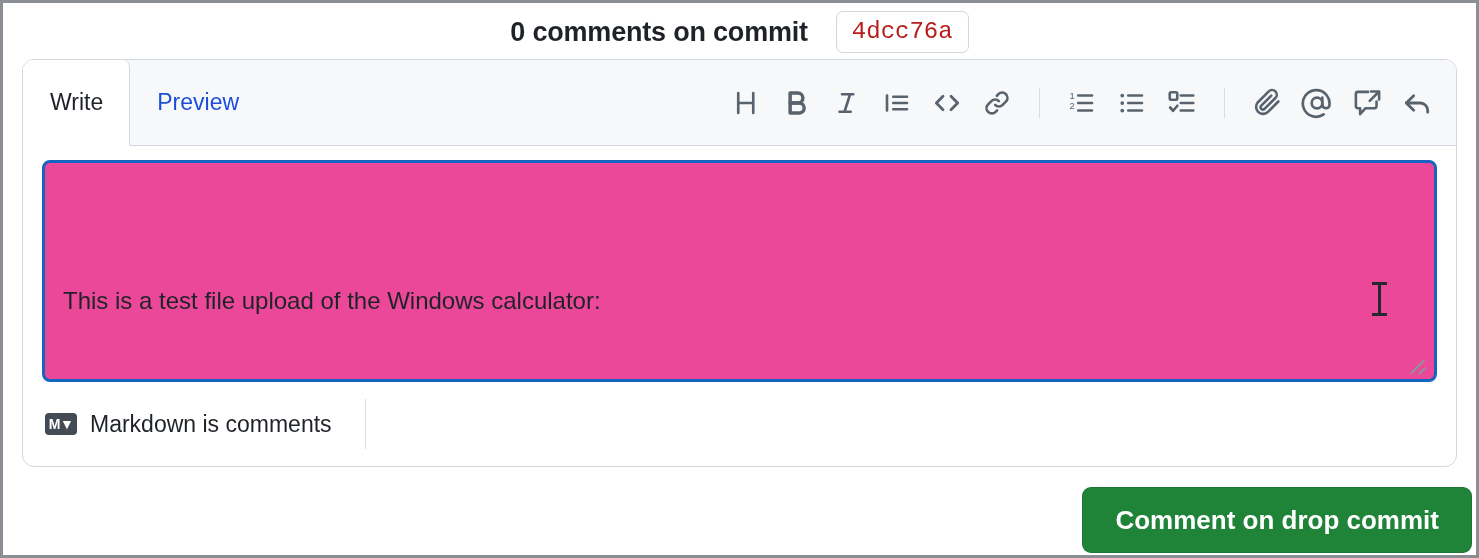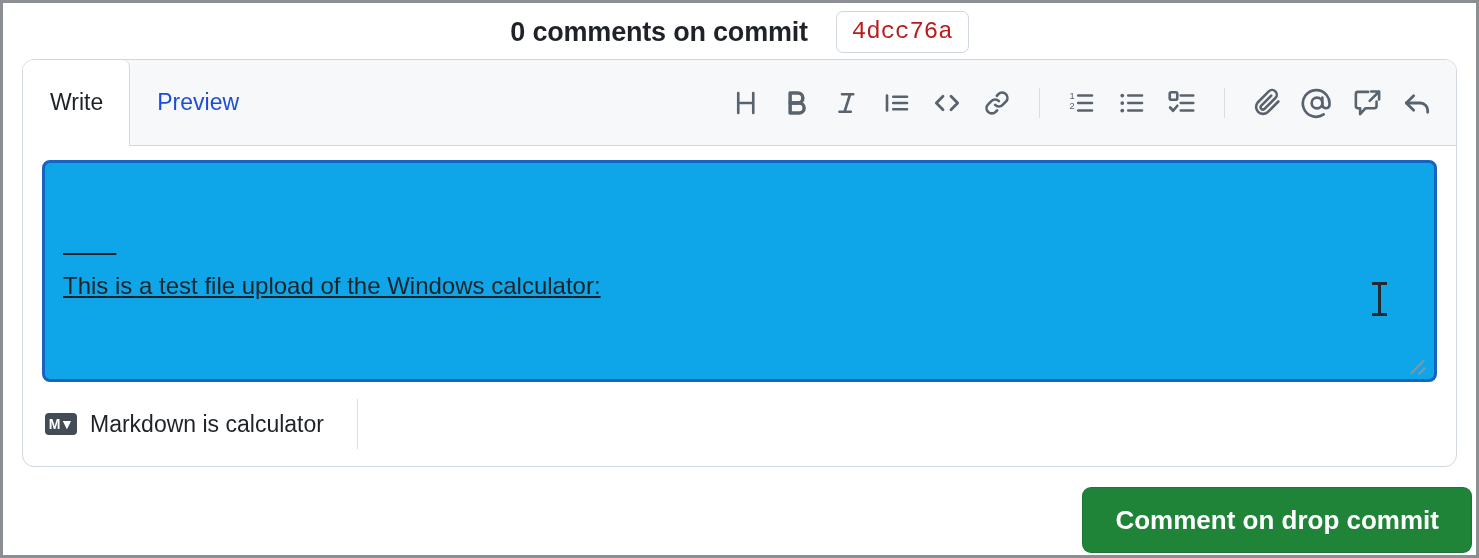--- a/index.html
+++ b/index.html
@@ -125,31 +125,30 @@
 
   
   .ta-wrap {
     padding: 14px 19px 0 19px;
     position: relative;
   }
   .textarea {
     position: relative;
     border: 3px solid #1664c0;
     border-radius: 8px;
-    background: #0ea5e9;
+    background: #ec4899;
     height: 222px;
-    padding: 15px 18px;
+    padding: 30px 18px;
     font-size: 24px;
     line-height: 43px;
     color: #1f2328;
     overflow: hidden;
     white-space: pre-wrap;
     word-break: break-word;
     cursor: text;
-    text-decoration: underline;
   }
   .ta-line { white-space: pre; }
   .resize-handle {
     position: absolute;
     right: 6px;
     bottom: 4px;
     width: 22px;
     height: 22px;
     pointer-events: auto;
     cursor: nwse-resize;
@@ -406,21 +405,21 @@
         <div class="resize-handle"></div>
       </div>
     </div>
 
     <div class="box-footer">
       <div class="foot-item">
         <span class="md-icon">
           <span>M</span>
             <span>▼</span>
         </span>
-        <span>Markdown is calculator</span>
+        <span>Markdown is comments</span>
       </div>
       <div class="foot-sep"></div>
     </div>
 
   </div>
 
   <div class="submit-row">
     <button class="btn-primary">Comment on drop commit</button>
   </div>
 

